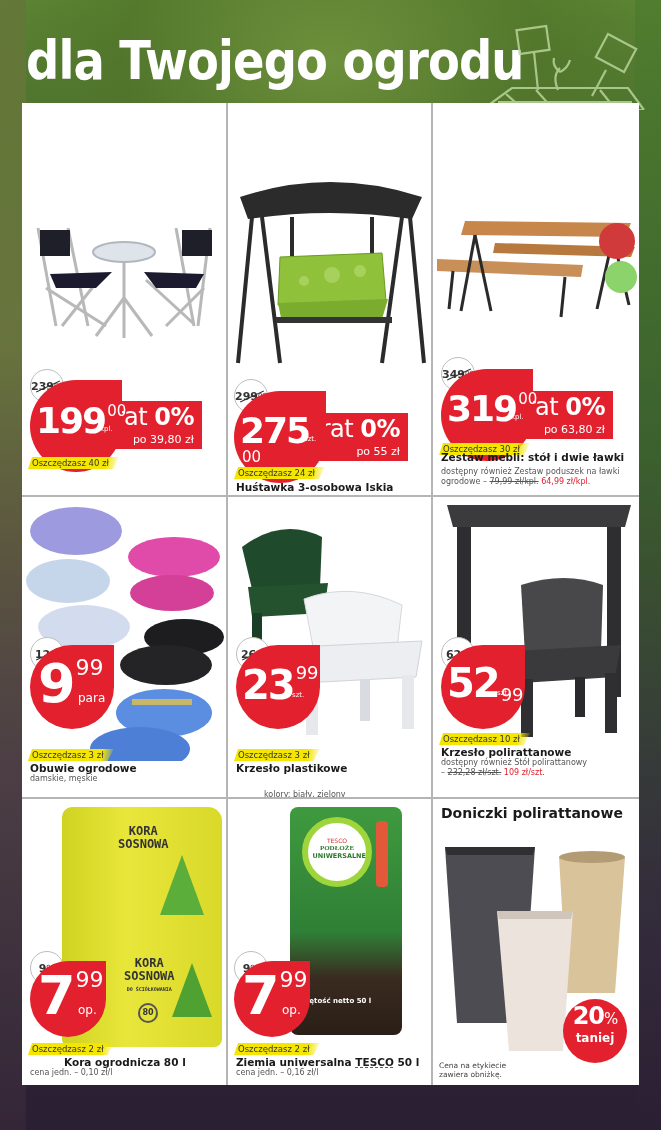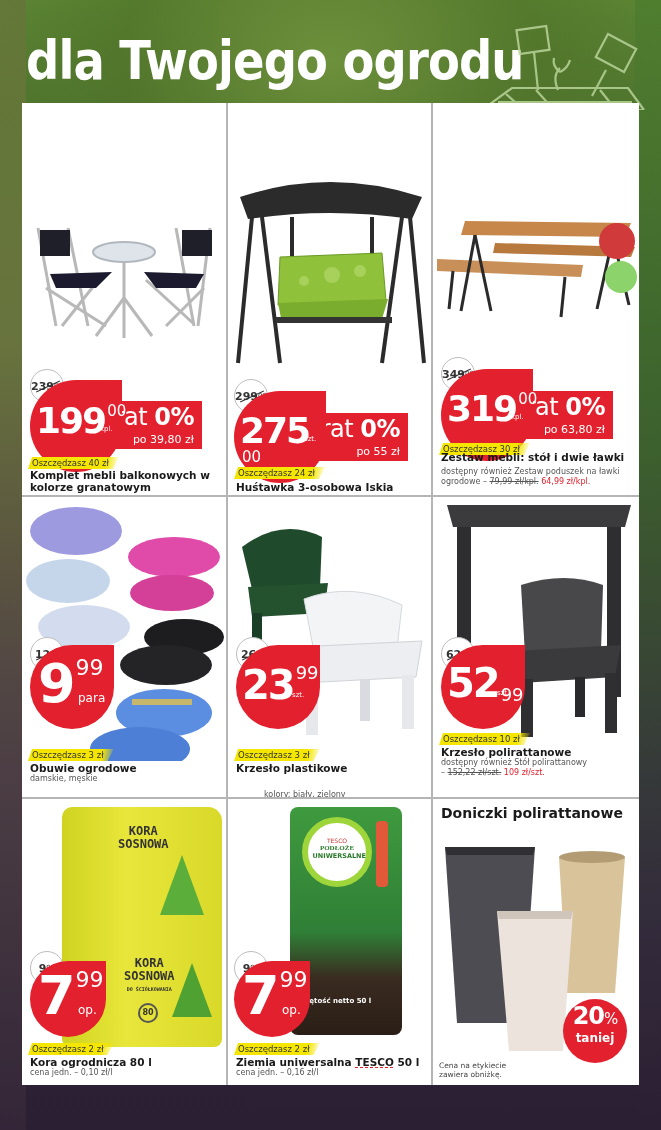--- a/index.html
+++ b/index.html
@@ -193,21 +193,20 @@
         <div class="main"><span>5 rat </span><b>0%</b></div>
         <div class="sub">po 39,80 zł</div>
       </div>
       <div class="drop" style="left:8px;top:277px;"></div>
       <div class="price" style="left:14px;top:300px;">
         <span class="int">199</span>
         <span class="dec">00</span>
         <span class="unit" style="left:64px;top:22px;">kpl.</span>
       </div>
       <div class="save-tag" style="top:354px;">Oszczędzasz 40 zł</div>
-      <div class="pname" style="top:366px;">Komplet mebli balkonowych w kolorze granatowym</div>
     </div>
 
     <div class="cell c2 r1">
       <svg class="prod-img" style="left:4px;top:64px;" width="196" height="200" viewBox="0 0 196 200">
         <path d="M8 30 Q98 0 190 30 L180 52 Q98 40 16 52 Z" fill="#2b2b2b"></path>
         <g stroke="#2b2b2b" stroke-width="4">
           <line x1="20" y1="50" x2="6" y2="196"></line>
             <line x1="30" y1="50" x2="48" y2="196"></line>
           <line x1="170" y1="50" x2="150" y2="196"></line>
             <line x1="178" y1="50" x2="192" y2="196"></line>
@@ -355,21 +354,21 @@
       <div class="drop" style="left:8px;top:148px;width:84px;height:84px;"></div>
       <div class="price" style="left:14px;top:166px;align-items:flex-end;">
         <span class="int" style="font-size:40px;line-height:40px;">52</span>
         <span class="dec" style="font-size:18px;">99</span>
         <span class="unit" style="left:50px;top:26px;">szt.</span>
       </div>
       <div class="save-tag" style="top:236px;">Oszczędzasz 10 zł</div>
       <div class="pname" style="top:249px;">Krzesło polirattanowe</div>
       <div class="pdesc" style="top:261px;">
         <div>dostępny również Stół polirattanowy</div>
-        <div><span>– </span><span class="old">152,22 zł/szt.</span><span class="new"> 109 zł/szt.</span></div>
+        <div><span>– </span><span class="old">232,28 zł/szt.</span><span class="new"> 109 zł/szt.</span></div>
       </div>
     </div>
 
     <div class="cell c1 r3">
       <div class="prod-img" style="left:40px;top:8px;width:160px;height:240px;background:linear-gradient(90deg,#cfd320,#e8e63a 40%,#d9d92a);border-radius:10px 14px 8px 8px;">
         <div style="position:absolute;left:56px;top:18px;font-family:'DejaVu Sans Mono',monospace;font-weight:bold;font-size:12px;color:#333;line-height:13px;text-align:center;">
           <div>KORA</div>
           <div>SOSNOWA</div>
         </div>
         <div style="position:absolute;left:98px;top:48px;width:0;height:0;border-left:22px solid transparent;border-right:22px solid transparent;border-bottom:60px solid #5cae3a;"></div>
@@ -385,21 +384,21 @@
         <span>9</span>
           <sup>99</sup>
       </div>
       <div class="drop" style="left:8px;top:162px;width:76px;height:76px;"></div>
       <div class="price" style="left:16px;top:170px;">
         <span class="int big">7</span>
         <span class="dec big">99</span>
         <span class="unit big" style="left:40px;top:34px;">op.</span>
       </div>
       <div class="save-tag" style="top:244px;">Oszczędzasz 2 zł</div>
-      <div class="pname" style="top:257px;">Kora ogrodnicza 80 l</div>
+      <div class="pname" style="top:257px;margin-left:34px;">Kora ogrodnicza 80 l</div>
       <div class="pdesc" style="top:269px;">cena jedn. – 0,10 zł/l</div>
     </div>
 
     <div class="cell c2 r3">
       <div class="prod-img" style="left:62px;top:8px;width:112px;height:228px;background:linear-gradient(180deg,#3f9a3e 0%,#2f7f36 55%,#3a2b20 75%,#2a1e16 100%);border-radius:8px;">
         <div style="position:absolute;left:12px;top:10px;width:70px;height:70px;border-radius:50%;background:#fff;border:6px solid #9dd53a;text-align:center;">
           <div style="font-size:6px;color:#c33;margin-top:14px;">TESCO</div>
           <div style="font-size:7px;color:#2a7a2a;font-weight:bold;line-height:8px;font-family:Liberation Serif, serif;">PODŁOŻE</div>
           <div style="font-size:6.5px;color:#2a7a2a;font-weight:bold;line-height:8px;text-align:right;">UNIWERSALNE</div>
         </div>

